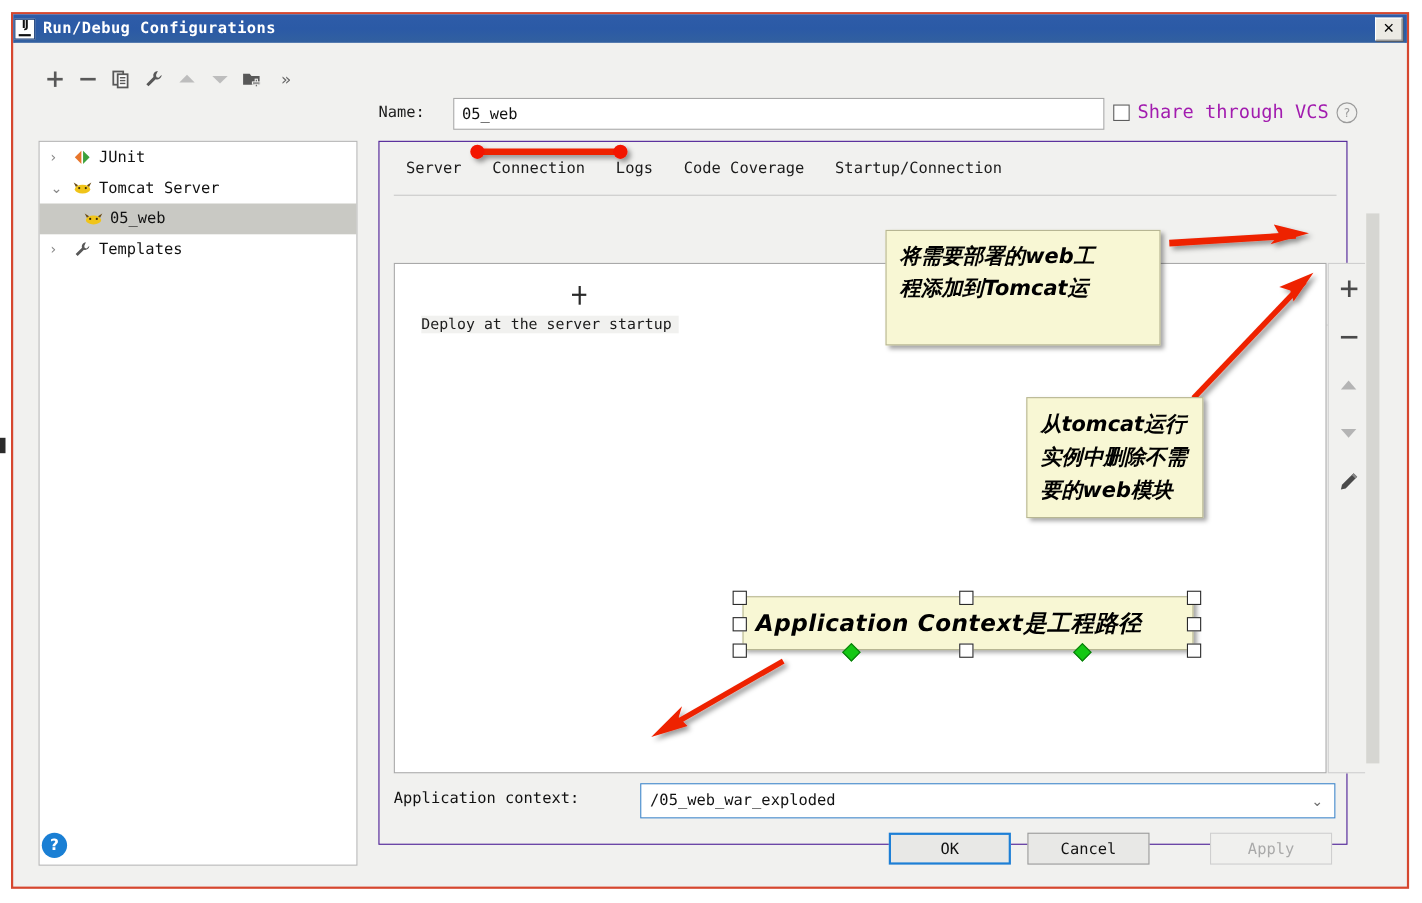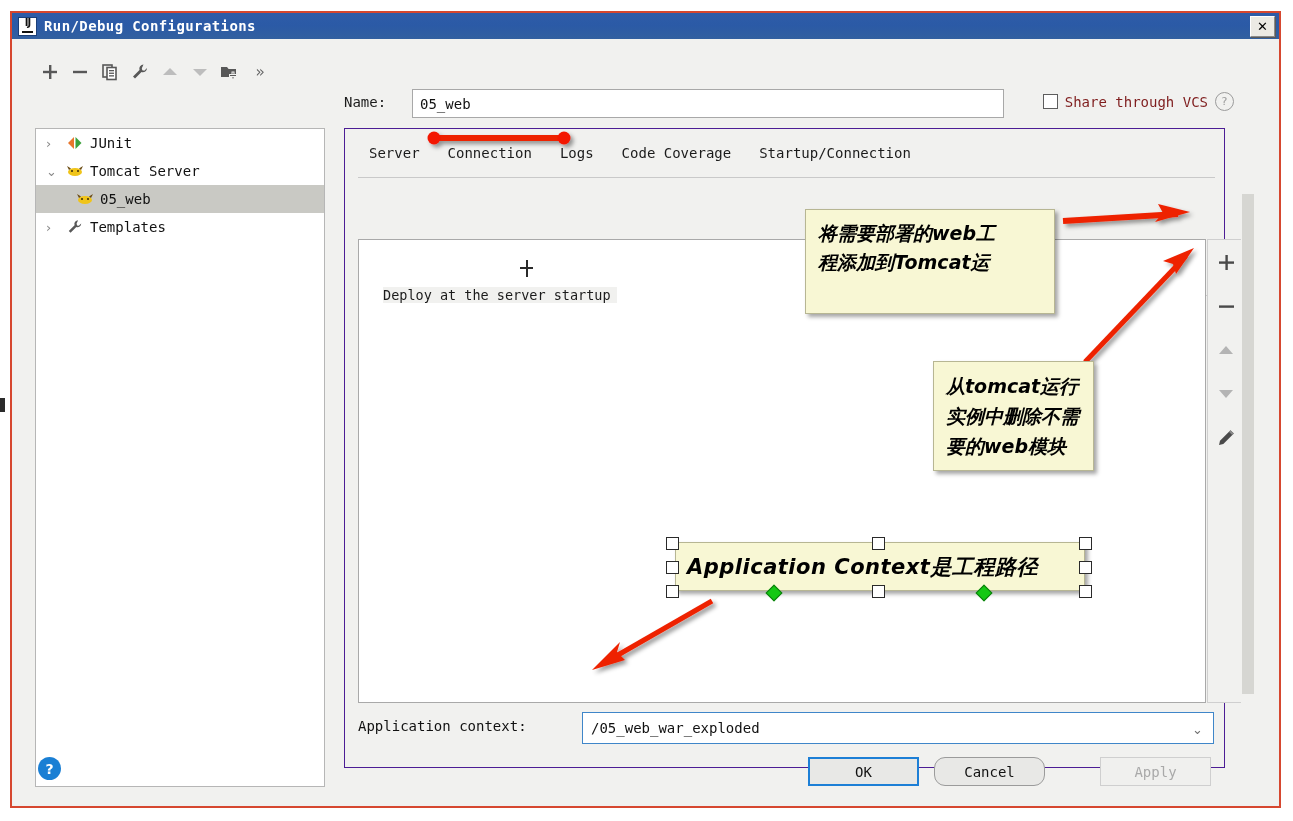--- a/index.html
+++ b/index.html
@@ -24,21 +24,21 @@
     background: #f0f0ef;
     box-sizing: border-box;
   }
   .titlebar {
     position: absolute;
     left: 0; top: 0; right: 0;
     height: 26px;
     background: linear-gradient(to bottom, #2e5ca8 0%, #2b5aa6 50%, #32609f 100%);
     display: flex;
     align-items: center;
-    padding-left: 6px;
+    padding-left: 1px;
     box-sizing: border-box;
   }
   .ij-logo {
     width: 17px; height: 17px;
     background: #ffffff;
     border: 1px solid #1b3f78;
     position: relative;
     flex: 0 0 auto;
     margin-right: 7px;
   }
@@ -144,22 +144,22 @@
     gap: 7px;
   }
   .checkbox {
     width: 15px; height: 15px;
     border: 1px solid #5d5d5d;
     background: #fff;
     box-sizing: border-box;
     cursor: pointer;
   }
   .vcs-label {
-    font-size: 14px;
-    color: #7f1d1d;
+    font-size: 17px;
+    color: #a21caf;
   }
   .help-circle {
     width: 17px; height: 17px;
     border-radius: 50%;
     border: 1px solid #9b9b9b;
     color: #9b9b9b;
     font-size: 11px;
     display: flex;
     align-items: center;
     justify-content: center;
@@ -392,21 +392,21 @@
     justify-content: center;
     font-size: 14px;
     color: #111;
     font-family: "DejaVu Sans Mono", monospace;
     cursor: pointer;
   }
   .btn.ok {
     right: 358px;
     border: 2px solid #1d7fd6;
   }
-  .btn.cancel { right: 232px; border-radius: 11px; }
+  .btn.cancel { right: 232px; }
   .btn.apply {
     right: 66px;
     color: #a9a9a9;
     border-color: #cfcfcf;
     background: #f0f0ee;
     cursor: default;
   }
   
   .callout {
     position: absolute;

